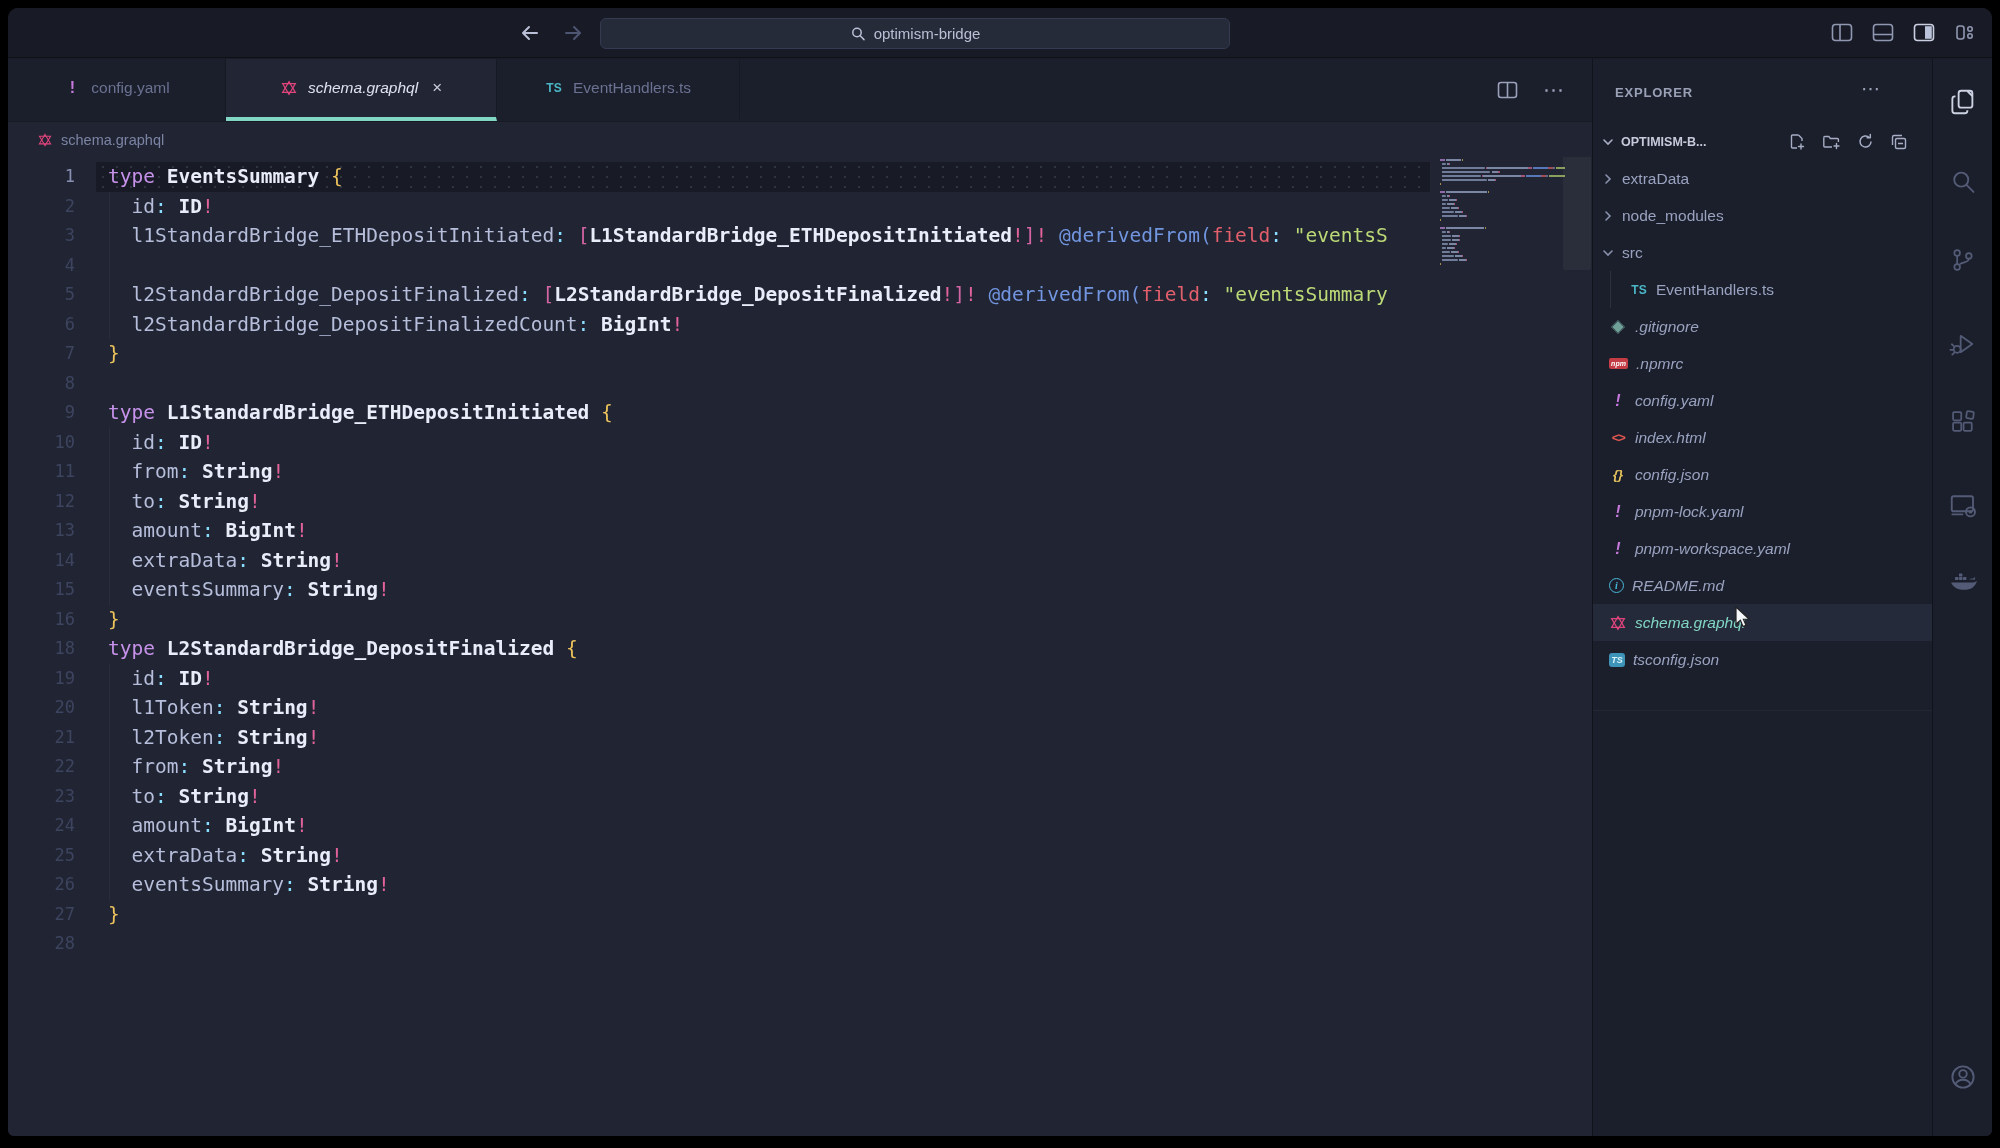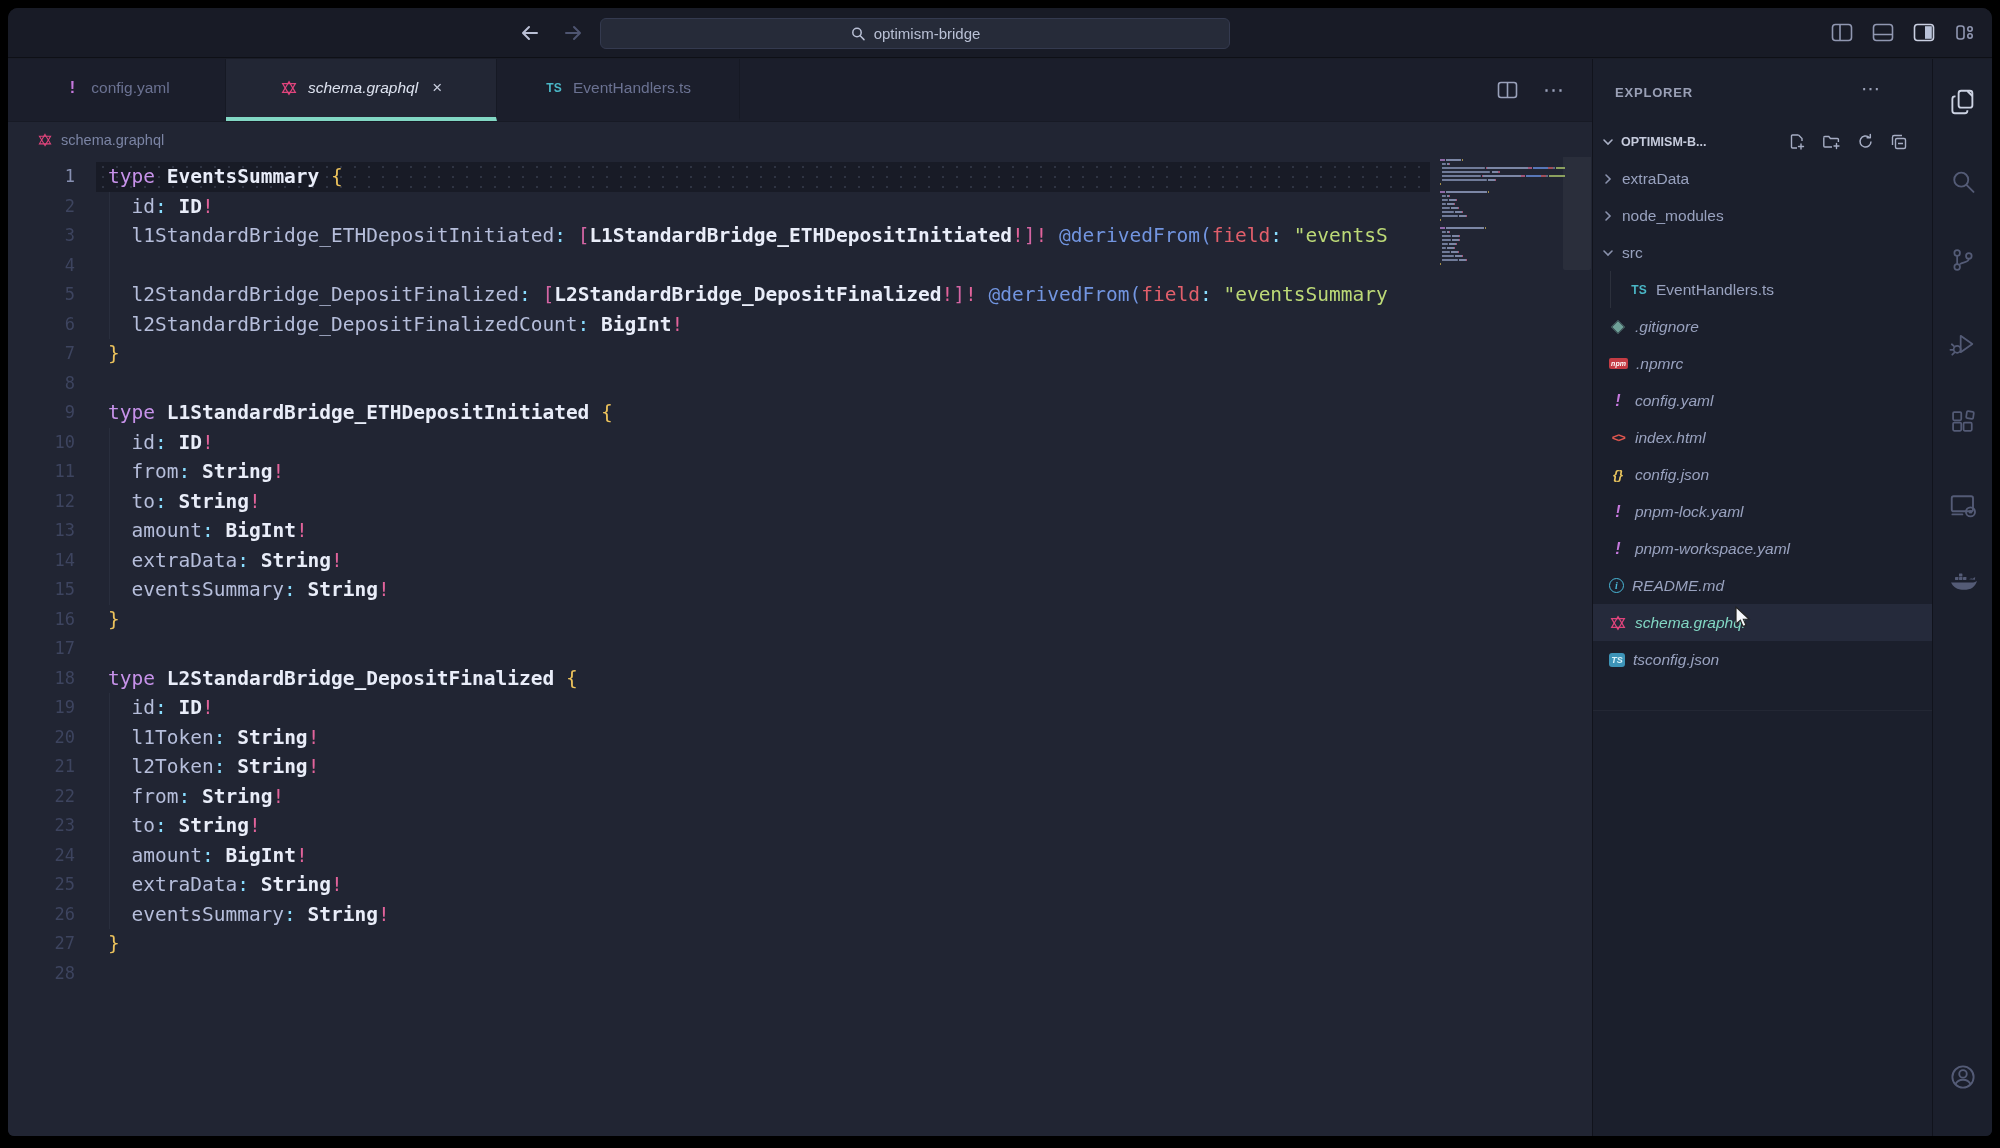--- a/index.html
+++ b/index.html
@@ -233,21 +233,20 @@
             <div class="line"><span class="num">7</span><span class="content"><span class="t-brace">}</span></span></div>
             <div class="line"><span class="num">8</span><span class="content"></span></div>
             <div class="line"><span class="num">9</span><span class="content"><span class="t-kw">type</span><span class="t-txt"> </span><span class="t-typ">L1StandardBridge_ETHDepositInitiated</span><span class="t-txt"> </span><span class="t-brace">{</span></span></div>
             <div class="line ind"><span class="num">10</span><span class="content"><span class="t-txt">  </span><span class="t-fld">id</span><span class="t-col">:</span><span class="t-txt"> </span><span class="t-typ">ID</span><span class="t-bang">!</span></span></div>
             <div class="line ind"><span class="num">11</span><span class="content"><span class="t-txt">  </span><span class="t-fld">from</span><span class="t-col">:</span><span class="t-txt"> </span><span class="t-typ">String</span><span class="t-bang">!</span></span></div>
             <div class="line ind"><span class="num">12</span><span class="content"><span class="t-txt">  </span><span class="t-fld">to</span><span class="t-col">:</span><span class="t-txt"> </span><span class="t-typ">String</span><span class="t-bang">!</span></span></div>
             <div class="line ind"><span class="num">13</span><span class="content"><span class="t-txt">  </span><span class="t-fld">amount</span><span class="t-col">:</span><span class="t-txt"> </span><span class="t-typ">BigInt</span><span class="t-bang">!</span></span></div>
             <div class="line ind"><span class="num">14</span><span class="content"><span class="t-txt">  </span><span class="t-fld">extraData</span><span class="t-col">:</span><span class="t-txt"> </span><span class="t-typ">String</span><span class="t-bang">!</span></span></div>
             <div class="line ind"><span class="num">15</span><span class="content"><span class="t-txt">  </span><span class="t-fld">eventsSummary</span><span class="t-col">:</span><span class="t-txt"> </span><span class="t-typ">String</span><span class="t-bang">!</span></span></div>
             <div class="line"><span class="num">16</span><span class="content"><span class="t-brace">}</span></span></div>
-            <div class="line"><span class="num">17</span><span class="content"></span></div>
             <div class="line"><span class="num">18</span><span class="content"><span class="t-kw">type</span><span class="t-txt"> </span><span class="t-typ">L2StandardBridge_DepositFinalized</span><span class="t-txt"> </span><span class="t-brace">{</span></span></div>
             <div class="line ind"><span class="num">19</span><span class="content"><span class="t-txt">  </span><span class="t-fld">id</span><span class="t-col">:</span><span class="t-txt"> </span><span class="t-typ">ID</span><span class="t-bang">!</span></span></div>
             <div class="line ind"><span class="num">20</span><span class="content"><span class="t-txt">  </span><span class="t-fld">l1Token</span><span class="t-col">:</span><span class="t-txt"> </span><span class="t-typ">String</span><span class="t-bang">!</span></span></div>
             <div class="line ind"><span class="num">21</span><span class="content"><span class="t-txt">  </span><span class="t-fld">l2Token</span><span class="t-col">:</span><span class="t-txt"> </span><span class="t-typ">String</span><span class="t-bang">!</span></span></div>
             <div class="line ind"><span class="num">22</span><span class="content"><span class="t-txt">  </span><span class="t-fld">from</span><span class="t-col">:</span><span class="t-txt"> </span><span class="t-typ">String</span><span class="t-bang">!</span></span></div>
             <div class="line ind"><span class="num">23</span><span class="content"><span class="t-txt">  </span><span class="t-fld">to</span><span class="t-col">:</span><span class="t-txt"> </span><span class="t-typ">String</span><span class="t-bang">!</span></span></div>
             <div class="line ind"><span class="num">24</span><span class="content"><span class="t-txt">  </span><span class="t-fld">amount</span><span class="t-col">:</span><span class="t-txt"> </span><span class="t-typ">BigInt</span><span class="t-bang">!</span></span></div>
             <div class="line ind"><span class="num">25</span><span class="content"><span class="t-txt">  </span><span class="t-fld">extraData</span><span class="t-col">:</span><span class="t-txt"> </span><span class="t-typ">String</span><span class="t-bang">!</span></span></div>
             <div class="line ind"><span class="num">26</span><span class="content"><span class="t-txt">  </span><span class="t-fld">eventsSummary</span><span class="t-col">:</span><span class="t-txt"> </span><span class="t-typ">String</span><span class="t-bang">!</span></span></div>
             <div class="line"><span class="num">27</span><span class="content"><span class="t-brace">}</span></span></div>

